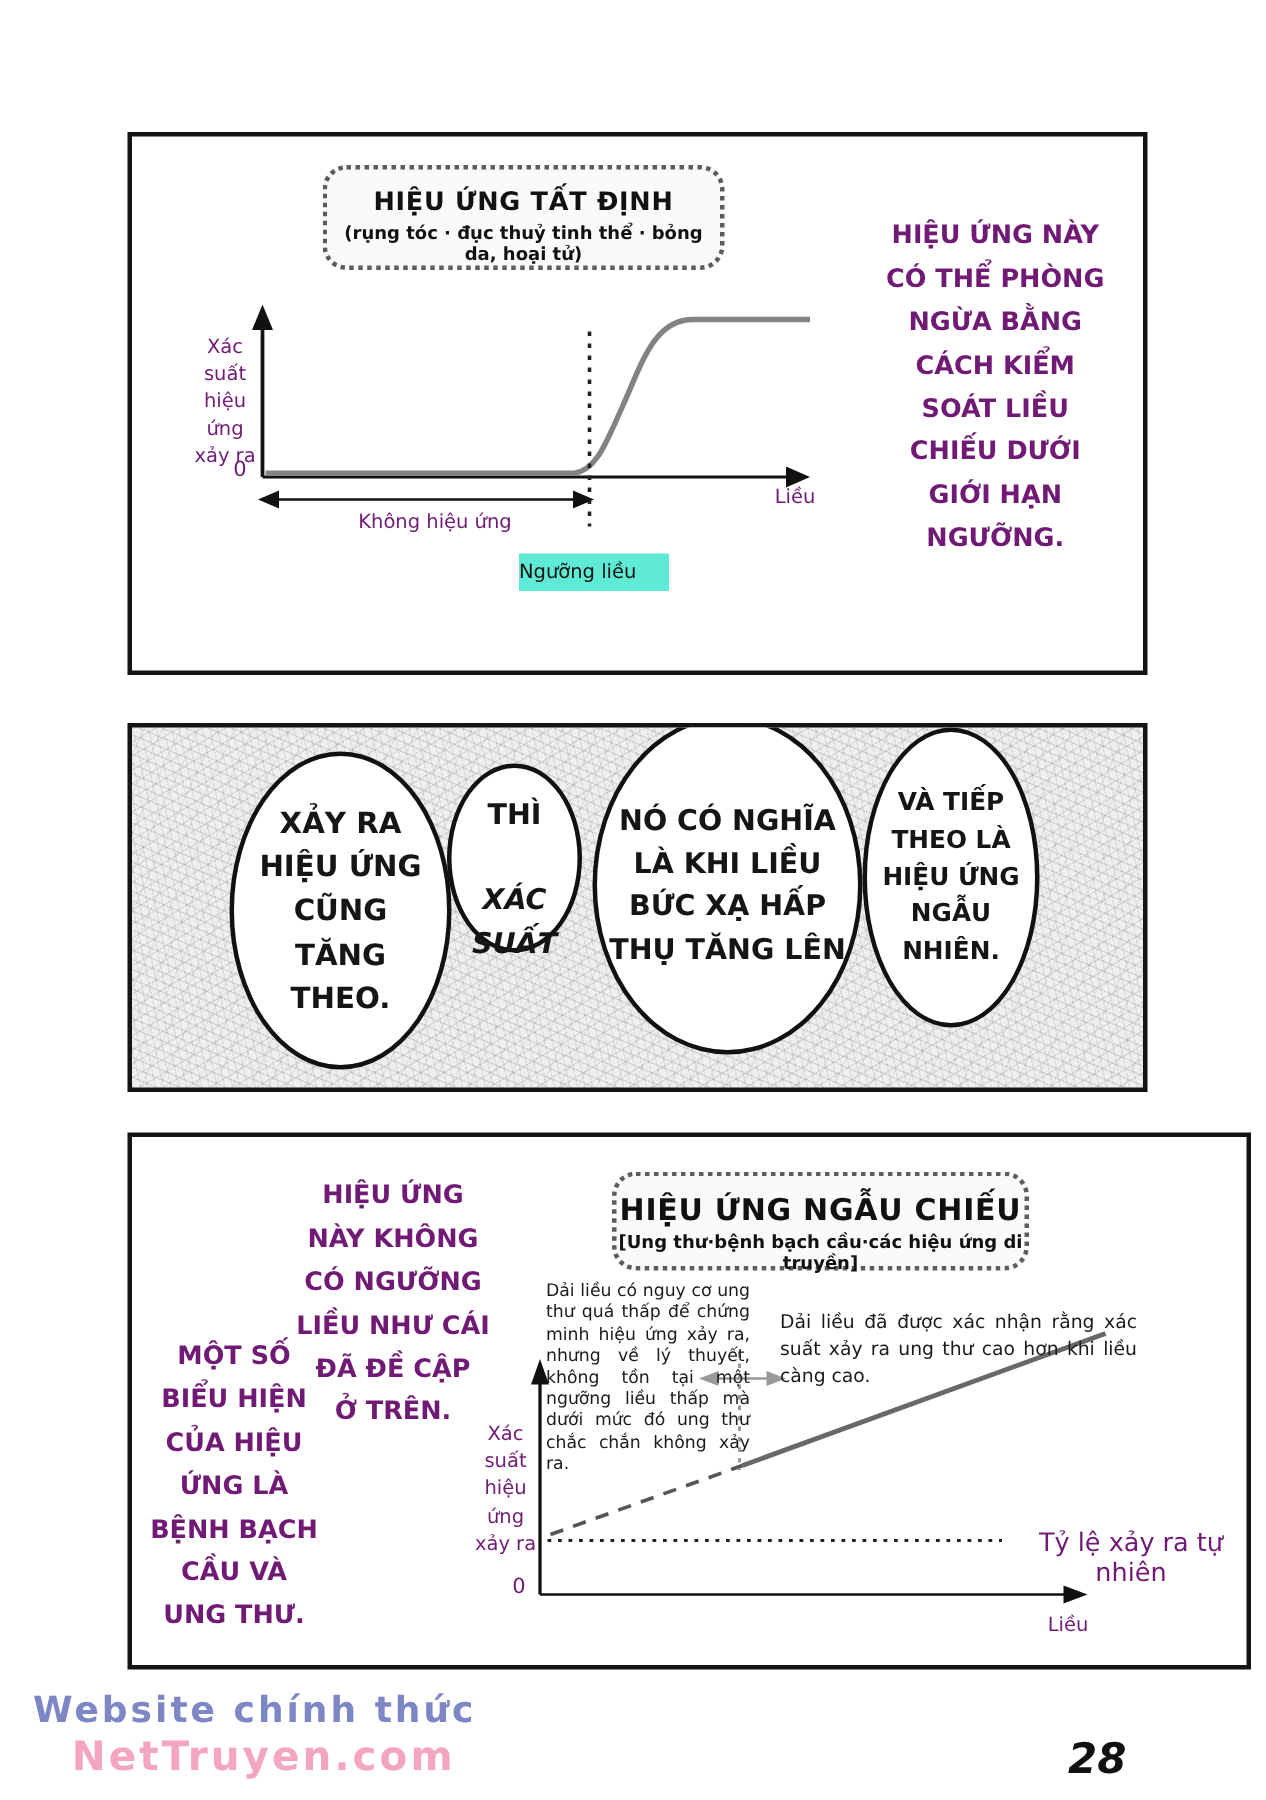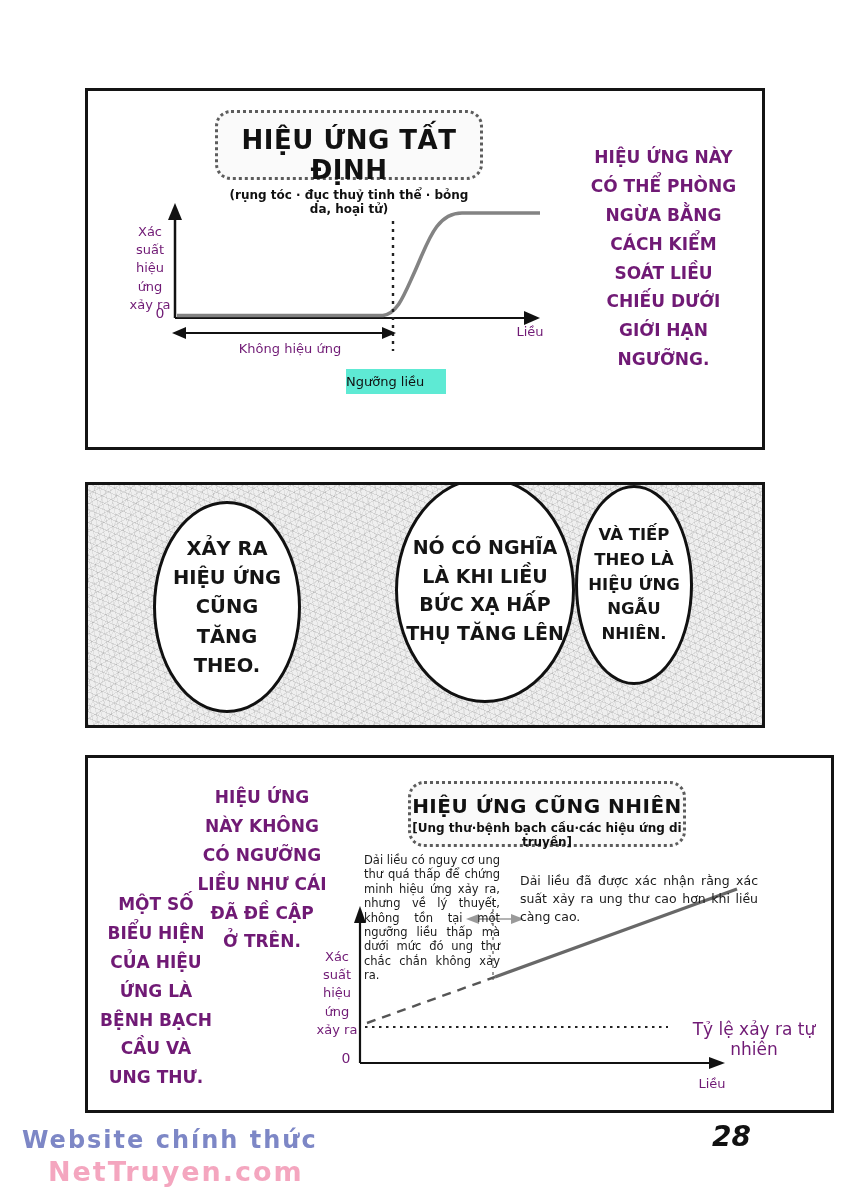--- a/index.html
+++ b/index.html
@@ -49,21 +49,21 @@
       <path d="M89 224.5 L295 224.5 C310 222 316 204 327 180 C340 151 348 122 374 122 L452 122" fill="none" stroke="#838383" stroke-width="3.6"></path>
 
       <line x1="305" y1="130" x2="305" y2="260" stroke="#222" stroke-width="2.4" stroke-dasharray="3 5"></line>
 
       <line x1="93" y1="242" x2="299" y2="242" stroke="#111" stroke-width="1.8"></line>
       <polygon points="84,242 98,236 98,248" fill="#111"></polygon>
       <polygon points="308,242 294,236 294,248" fill="#111"></polygon>
     </svg>
 
     <div class="titlebox" style="left:127px;top:19px;width:268px;height:70px;">
-      <div class="tb-title" style="margin-top:12px;font-size:26px;">HIỆU ỨNG TẤT ĐỊNH</div>
+      <div class="tb-title" style="margin-top:12px;font-size:17px;">HIỆU ỨNG TẤT ĐỊNH</div>
       <div class="tb-sub" style="font-size:12px;margin-top:3px;">(rụng tóc · đục thuỷ tinh thể · bỏng da, hoại tử)</div>
     </div>
 
     <div class="t" style="left:498px;top:52px;width:155px;font-size:17px;line-height:1.7;">HIỆU ỨNG NÀY
 CÓ THỂ PHÒNG
 NGỪA BẰNG
 CÁCH KIỂM
 SOÁT LIỀU
 CHIẾU DƯỚI
 GIỚI HẠN
@@ -103,20 +103,27 @@
     </div>
 
     <div class="bubble" style="left:65px;top:16px;width:148px;height:212px;">
       <div class="btxt" style="font-size:19.5px;">XẢY RA
 HIỆU ỨNG
 CŨNG
 TĂNG
 THEO.</div>
     </div>
 
+    <div class="bubble" style="left:210px;top:24px;width:90px;height:126px;">
+      <div class="btxt" style="font-size:19px;">
+        <span style="white-space:pre-line;">THÌ</span><br>
+        <span style="white-space:pre-line;font-style:italic;">XÁC
+SUẤT</span>
+      </div>
+    </div>
   </div>
 
   <div class="panel" id="panel-stochastic" style="left:85px;top:755px;width:749px;height:358px;">
 
     <svg width="743" height="352" viewBox="0 0 743 352">
 
       <line x1="272" y1="160" x2="272" y2="305" stroke="#111" stroke-width="2.2"></line>
       <polygon points="272,148 266,165 278,165" fill="#111"></polygon>
 
       <line x1="272" y1="305" x2="628" y2="305" stroke="#111" stroke-width="1.8"></line>
@@ -129,21 +136,21 @@
       <line x1="407" y1="219" x2="649" y2="131" stroke="#686868" stroke-width="3.2"></line>
 
       <line x1="405" y1="144" x2="405" y2="222" stroke="#9a9a9a" stroke-width="2" stroke-dasharray="3 4"></line>
 
       <line x1="388" y1="161" x2="426" y2="161" stroke="#9a9a9a" stroke-width="1.6"></line>
       <polygon points="378,161 391,156 391,166" fill="#9a9a9a"></polygon>
       <polygon points="436,161 423,156 423,166" fill="#9a9a9a"></polygon>
     </svg>
 
     <div class="titlebox" style="left:320px;top:23px;width:278px;height:66px;">
-      <div class="tb-title" style="margin-top:10px;font-size:20px;">HIỆU ỨNG CŨNG NHIÊN</div>
+      <div class="tb-title" style="margin-top:10px;font-size:20px;">HIỆU ỨNG NGẪU CHIẾU</div>
       <div class="tb-sub" style="font-size:12px;margin-top:3px;">[Ung thư·bệnh bạch cầu·các hiệu ứng di truyền]</div>
     </div>
 
     <div class="t" style="left:98px;top:25px;width:152px;font-size:17px;line-height:1.7;">HIỆU ỨNG
 NÀY KHÔNG
 CÓ NGƯỠNG
 LIỀU NHƯ CÁI
 ĐÃ ĐỀ CẬP
 Ở TRÊN.</div>
 
@@ -166,20 +173,20 @@
 ứng
 xảy ra</div>
 
     <div class="t plain" style="left:248px;top:292px;width:20px;font-size:14px;">0</div>
 
     <div class="t plain" style="left:594px;top:318px;width:60px;font-size:13px;">Liều</div>
 
     <div class="t plain" style="left:586px;top:261px;width:160px;font-size:17px;text-align:center;">Tỷ lệ xảy ra tự nhiên</div>
   </div>
 
-  <div class="abs pagenum" style="left:712px;top:1120px;">28</div>
+  <div class="abs pagenum" style="left:712px;top:1156px;">28</div>
 
   <div class="abs" style="left:22px;top:1126px;">
     <div class="wm1">Website chính thức</div>
     <div class="wm2" style="margin-left:12px;margin-top:2px;">NetTruyen.com</div>
   </div>
 
 </div>
 
 </body></html>

